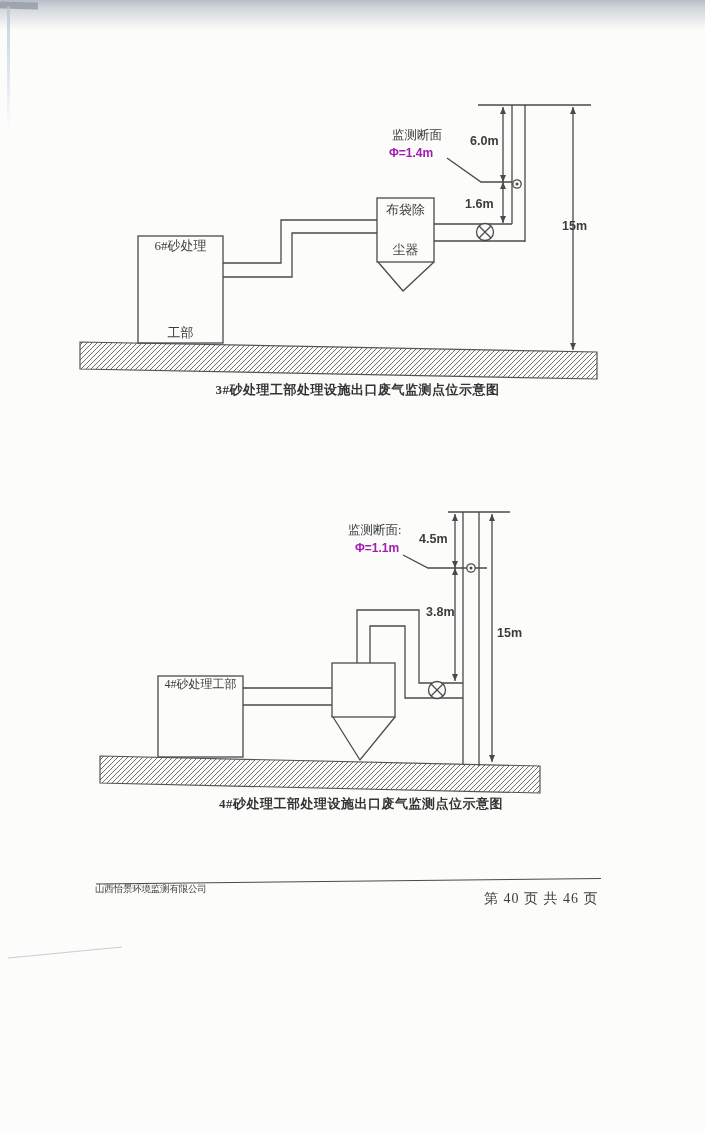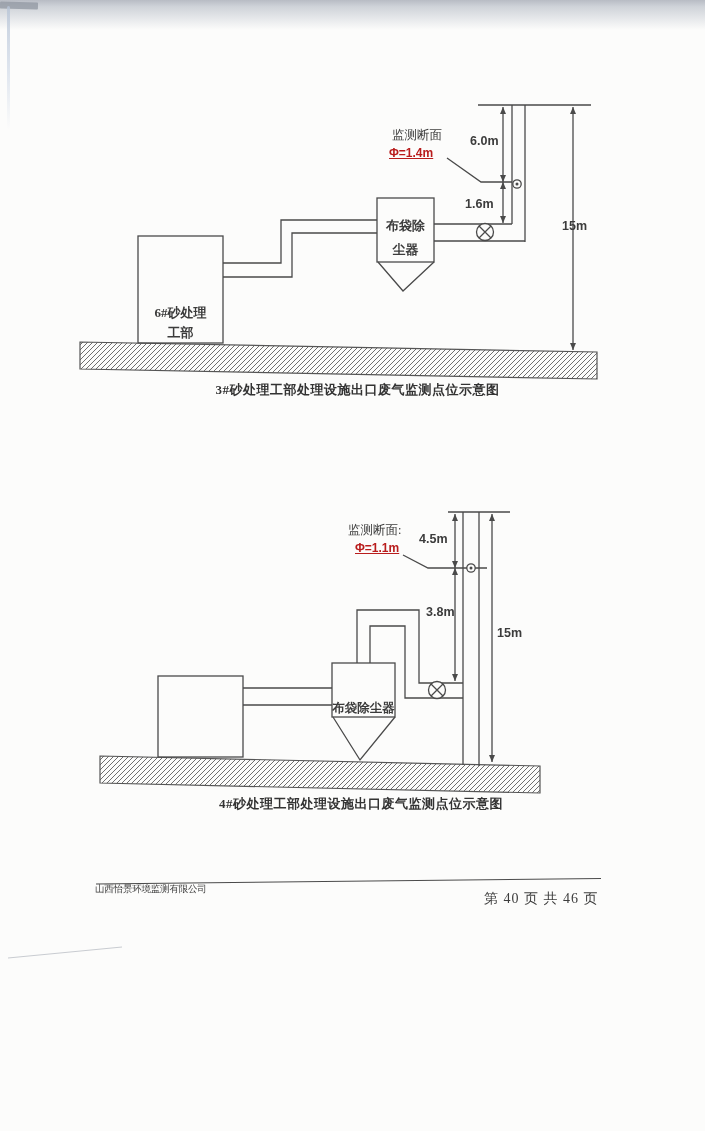--- a/index.html
+++ b/index.html
@@ -26,25 +26,25 @@
   .left-streak{
     position:absolute;left:7px;top:6px;width:3px;height:124px;
     background:linear-gradient(180deg,#b7c4d6 0%,#d9e1ec 55%,rgba(252,252,251,0) 100%);
     opacity:.8;border-radius:2px;
   }
   svg.linework{position:absolute;left:0;top:0;}
   .txt{position:absolute;white-space:nowrap;color:#383838;}
   .cn{font-family:"Liberation Serif", serif;}
   .dim{font-family:"Liberation Sans", sans-serif;font-weight:600;font-size:12.5px;color:#3c3c3c;}
   .lbl{font-size:12.5px;color:#3c3c3c;}
-  .phi{font-family:"Liberation Sans", sans-serif;font-size:12px;font-weight:600;color:#b91c1c;text-decoration:underline;}
+  .phi{font-family:"Liberation Sans", sans-serif;font-size:12px;font-weight:600;color:#a21caf;}
   .boxtext{
     position:absolute;display:flex;flex-direction:column;
-    align-items:center;justify-content:flex-end;text-align:center;
-    font-weight:700;color:#3c3c3c;
+    align-items:center;justify-content:space-between;text-align:center;
+    font-weight:400;color:#3c3c3c;
   }
   .caption{
     position:absolute;text-align:center;
     font-size:13px;font-weight:700;color:#333;letter-spacing:.5px;
   }
   .footer-company{
     position:absolute;left:95px;top:883px;
     font-size:9.5px;color:#3d3d3d;letter-spacing:-.2px;
   }
   .footer-page{
@@ -196,22 +196,22 @@
   </div>
 
   <div class="caption cn" style="left:5px;top:381px;width:705px;">3#砂处理工部处理设施出口废气监测点位示意图</div>
 
   <div class="txt cn lbl" style="left:348px;top:522px;">监测断面:</div>
   <div class="txt phi" style="left:355px;top:541px;">Φ=1.1m</div>
   <div class="txt dim" style="left:419px;top:532px;">4.5m</div>
   <div class="txt dim" style="left:426px;top:605px;">3.8m</div>
   <div class="txt dim" style="left:497px;top:626px;">15m</div>
 
-  <div class="boxtext cn" style="left:332px;top:663px;width:63px;height:54px;font-size:12.5px;">
-    <span>布袋除尘器</span>
+  <div class="boxtext cn" style="left:158px;top:676px;width:85px;height:81px;font-size:12px;">
+    <span>4#砂处理工部</span>
   </div>
 
   <div class="caption cn" style="left:31px;top:795px;width:660px;">4#砂处理工部处理设施出口废气监测点位示意图</div>
 
   <div class="footer-company cn">山西怡景环境监测有限公司</div>
   <div class="footer-page cn">第 40 页 共 46 页</div>
 
 </div>
 
 </body></html>

